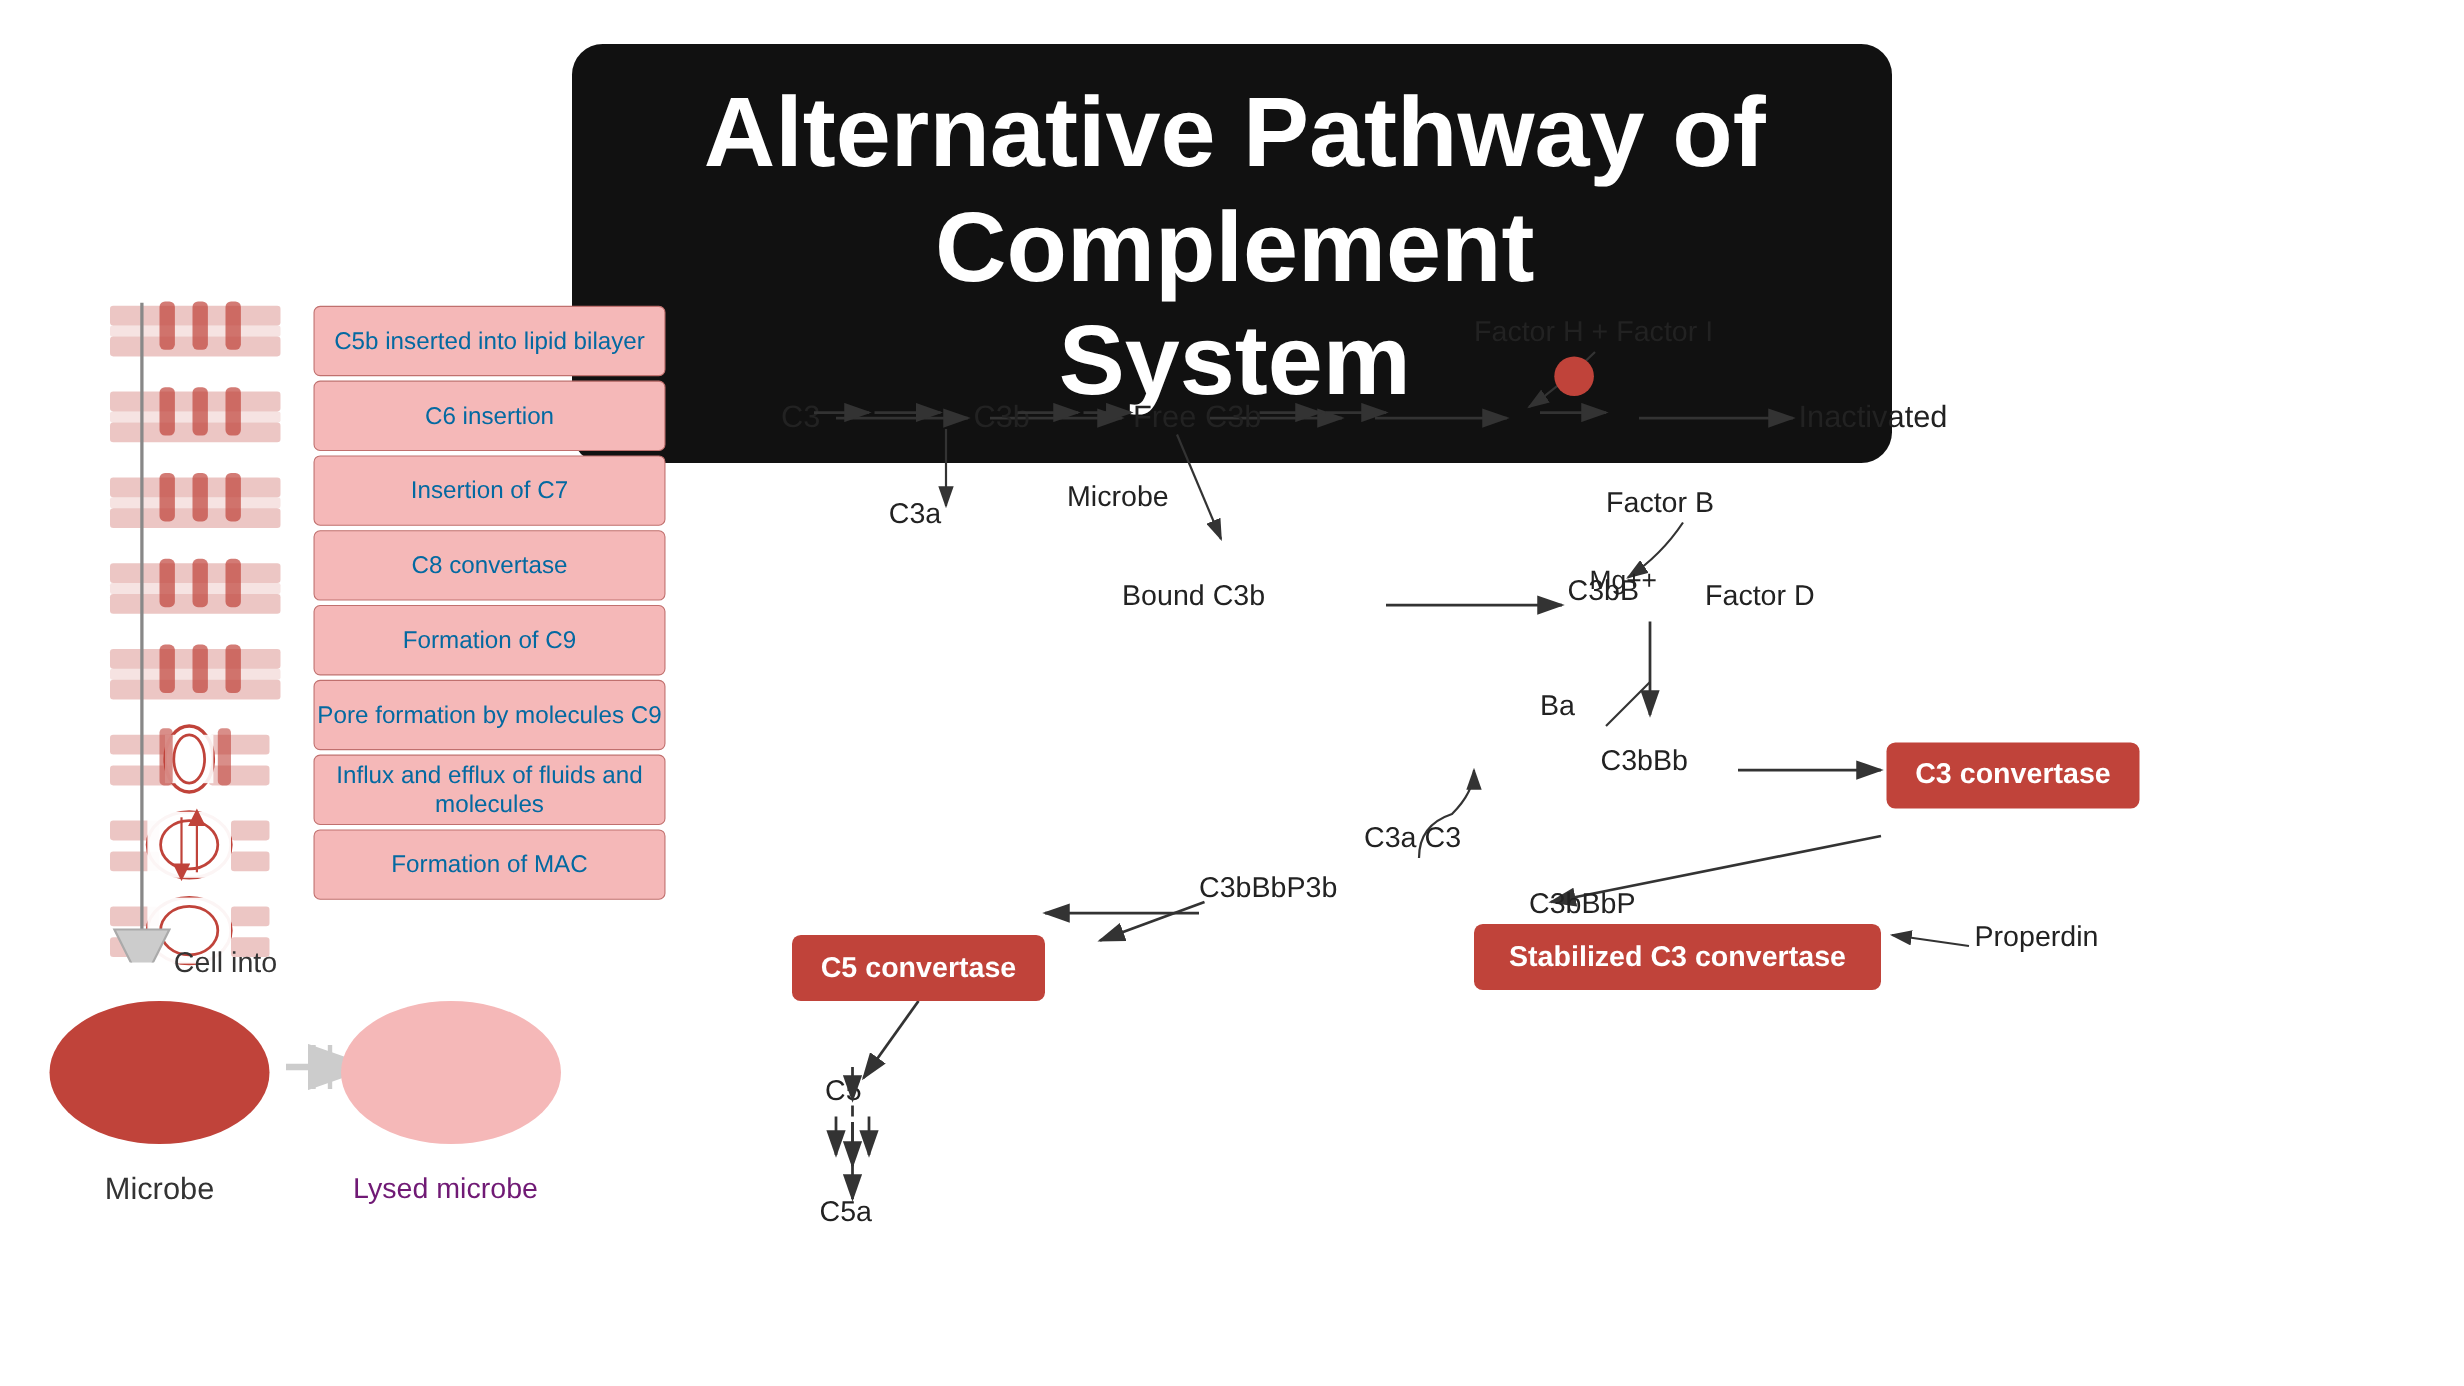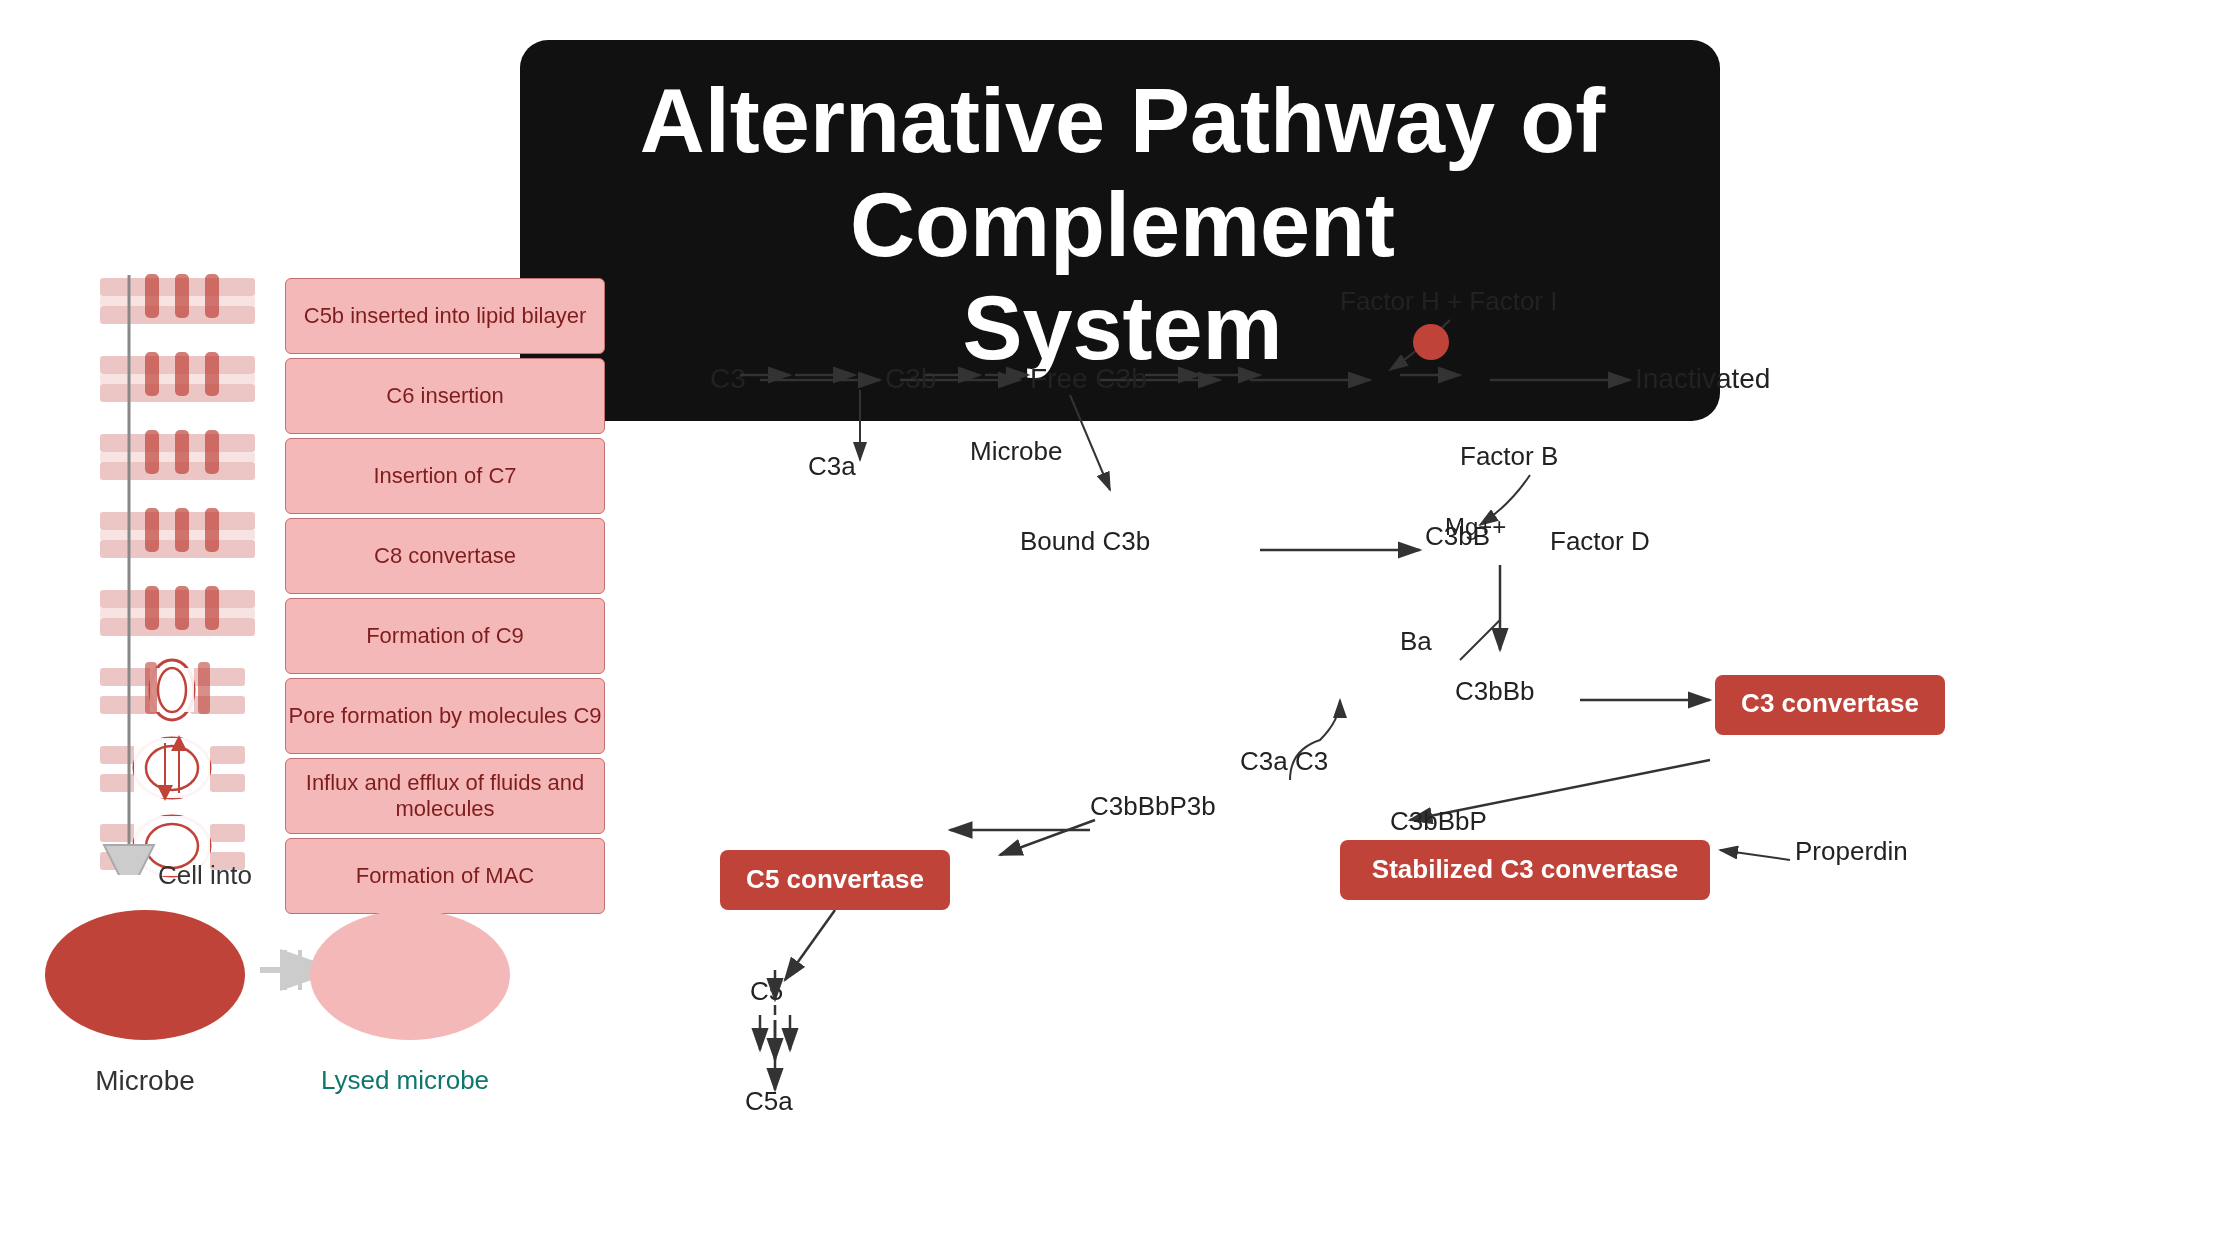--- a/index.html
+++ b/index.html
@@ -36,29 +36,29 @@
       position: absolute;
       left: 285px;
       top: 270px;
       display: flex;
       flex-direction: column;
       gap: 4px;
     }
 
     .step-box {
       width: 320px;
-      height: 76px;
+      height: 64px;
       background: #f5b8b8;
       border: 1.5px solid #c0706e;
       border-radius: 6px;
       display: flex;
       align-items: center;
       justify-content: center;
       font-size: 22px;
-      color: #7f1d1d;
+      color: #0369a1;
       text-align: center;
     }
 
     
     .cell-lysis-label {
       position: absolute;
       left: 120px;
       top: 860px;
       font-size: 26px;
       color: #333;
@@ -99,21 +99,21 @@
       text-align: center;
       width: 140px;
     }
 
     
     .lysed-label {
       position: absolute;
       left: 305px;
       top: 1065px;
       font-size: 26px;
-      color: #0f766e;
+      color: #701a75;
       text-align: center;
       width: 200px;
     }
 
     
     .membrane-svg {
       display: block;
     }
   </style>
 </head>

